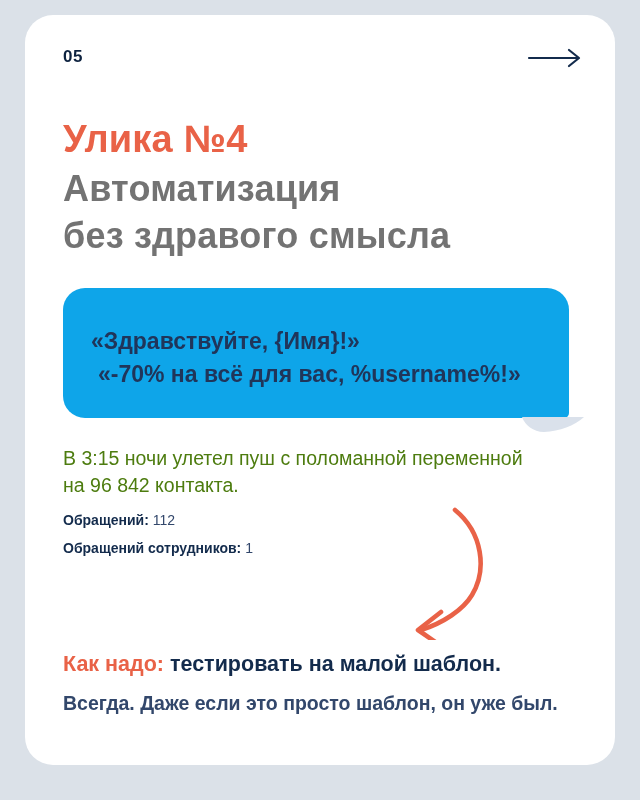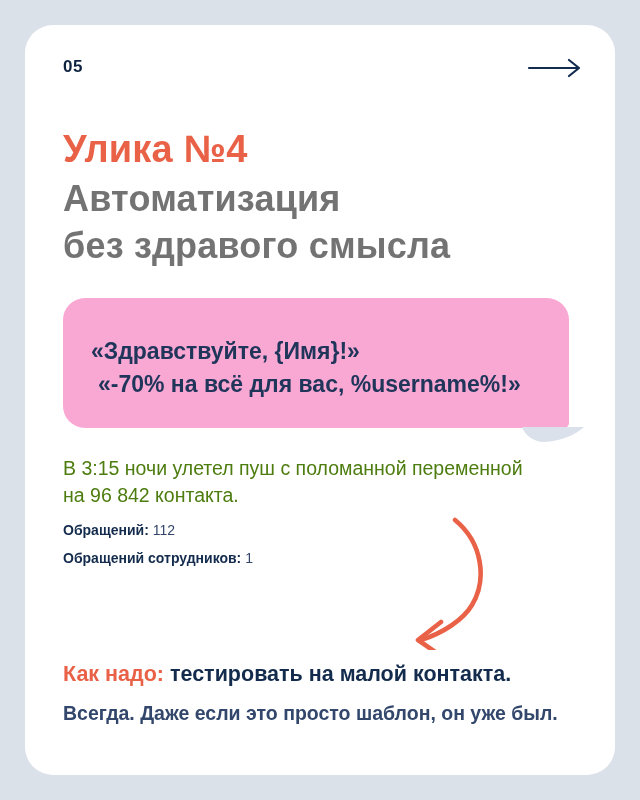--- a/index.html
+++ b/index.html
@@ -9,21 +9,21 @@
     background: #DBE1E8;
     position: relative;
     overflow: hidden;
   }
   .canvas {
     position: absolute; inset: 0;
     background: #DBE1E8;
   }
   .card {
     position: absolute;
-    left: 25px; top: 25px;
+    left: 25px; top: 15px;
     width: 590px; height: 750px;
     background: #FFFFFF;
     border-radius: 28px;
   }
   
   .page-number {
     position: absolute; left: 38px; top: 32px;
     font-size: 17px; font-weight: bold;
     color: #0E2340; letter-spacing: 0.5px;
   }
@@ -39,21 +39,21 @@
   }
   .heading {
     position: absolute; left: 38px; top: 150px;
     font-size: 36px; font-weight: bold;
     color: #737373; line-height: 47px; letter-spacing: 0.2px;
   }
   
   .bubble {
     position: absolute; left: 38px; top: 273px;
     width: 506px; height: 130px;
-    background: #f9a8d4;
+    background: #0ea5e9;
     border-radius: 22px 22px 5px 22px;
     padding: 37px 28px 8px 28px;
   }
   .bubble-line {
     font-size: 23px; font-weight: 600;
     color: #20355A; line-height: 33px;
     white-space: nowrap;
   }
   .bubble-line.second { padding-left: 7px; }
   .bubble-tail {
@@ -139,19 +139,19 @@
 
     <svg class="curved-arrow" viewBox="0 0 110 165">
       <g stroke="#E96247" stroke-width="4.6" fill="none" stroke-linecap="round" stroke-linejoin="round">
         <path d="M80 35 C108 58 112 95 97 120 C88 135 68 148 46 155"></path>
         <polyline points="66,138 43,156 69,174" transform="translate(0,-1)"></polyline>
       </g>
     </svg>
 
     <div class="howto">
       <span class="accent">Как надо:</span>
-      <span class="emphasis">тестировать на малой контакта.</span>
+      <span class="emphasis">тестировать на малой шаблон.</span>
     </div>
 
     <div class="note">Всегда. Даже если это просто шаблон, он уже был.</div>
 
   </div>
 </div>
 
 </body></html>

